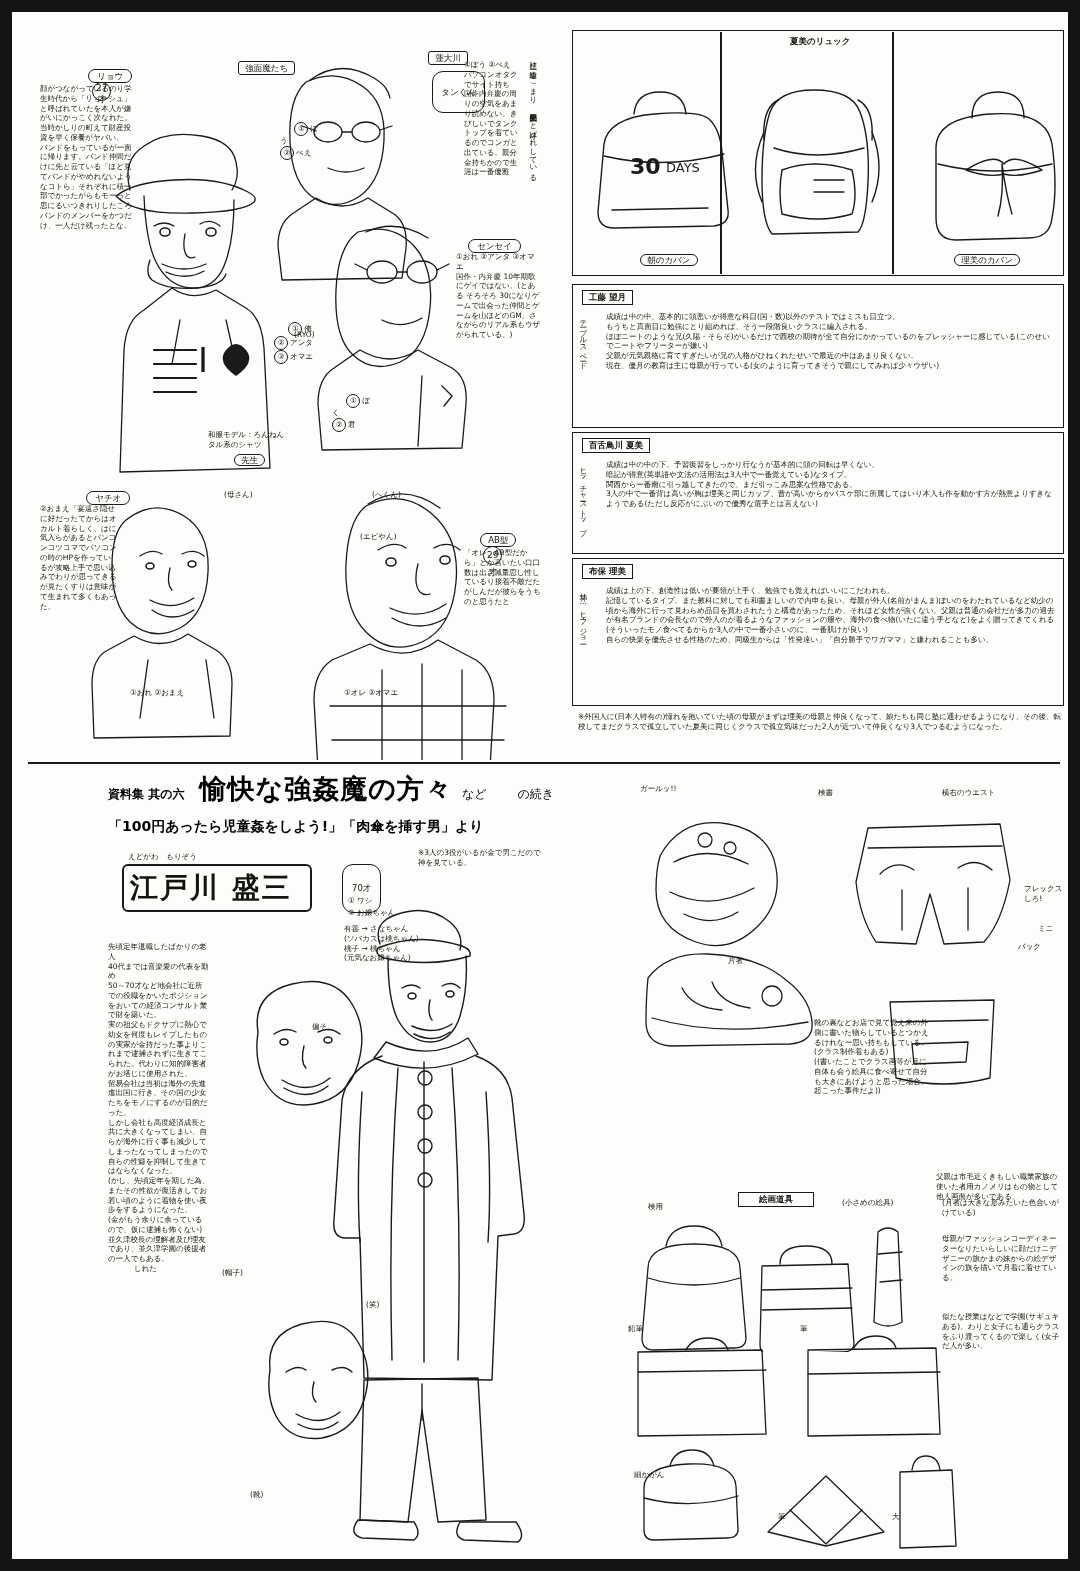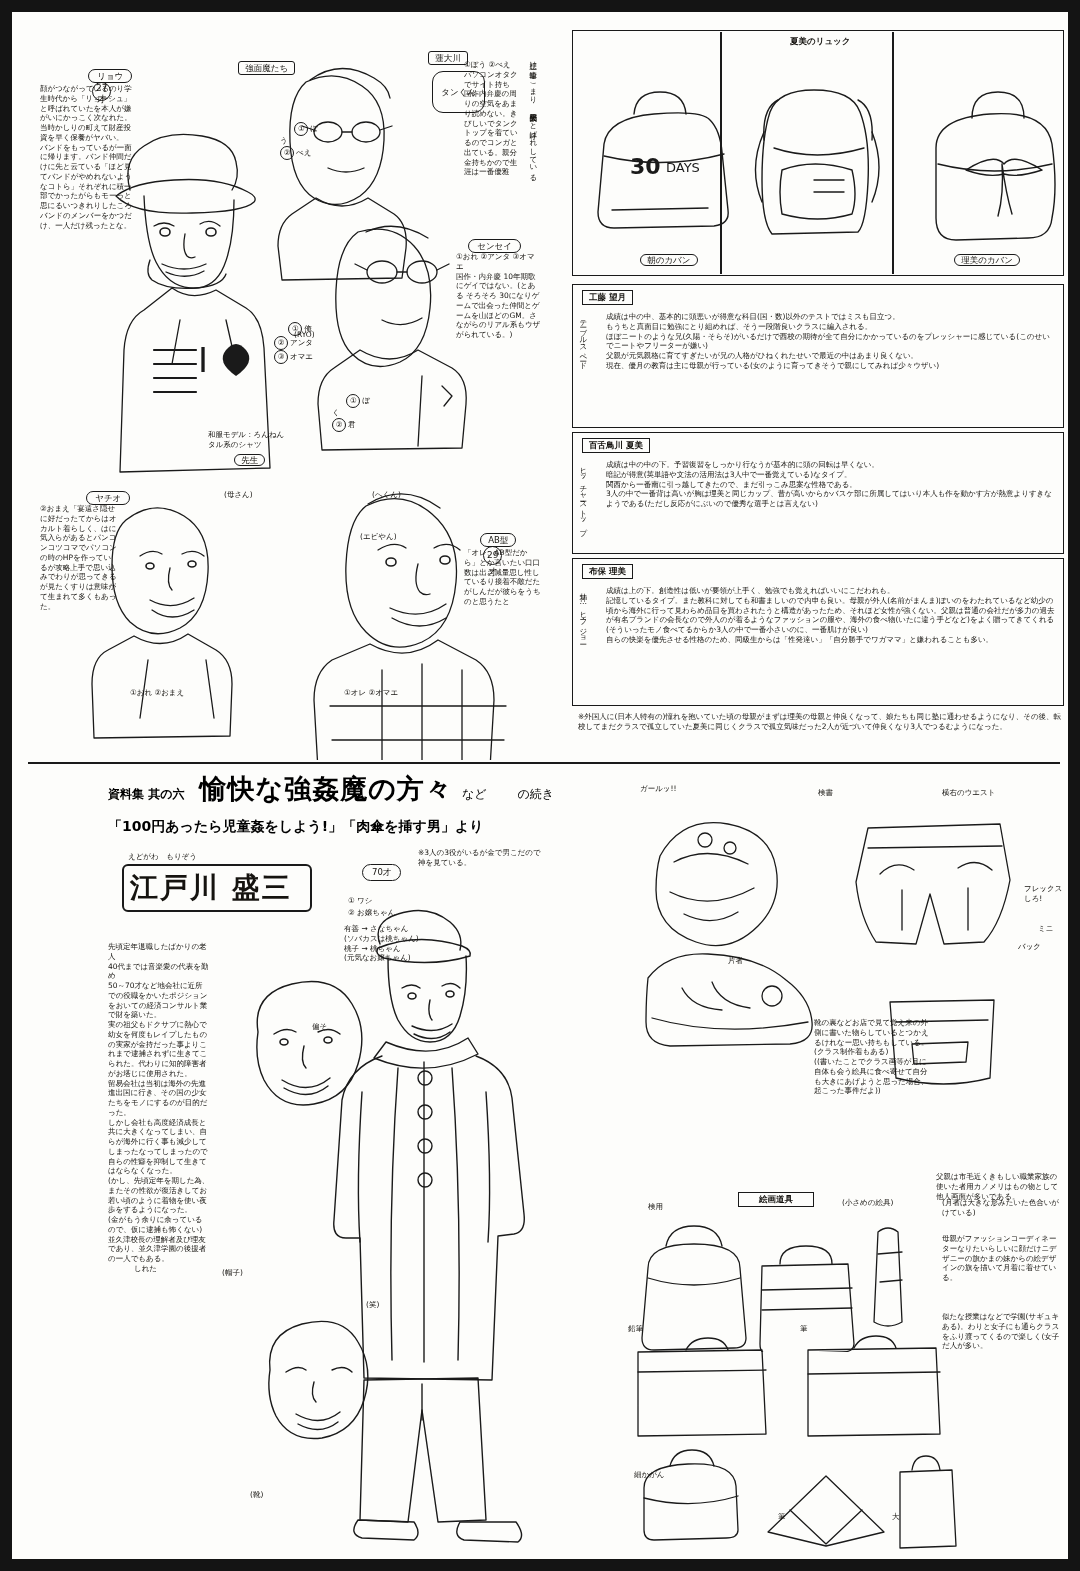--- a/index.html
+++ b/index.html
@@ -239,21 +239,21 @@
       <span class="med" style="font-weight:bold;">資料集 其の六</span>
       <span class="huge" style="margin-left:10px;">愉快な強姦魔の方々</span>
       <span class="med" style="margin-left:4px;">など</span>
       <span class="med" style="margin-left:26px;">の続き</span>
     </div>
     <div class="ttl-sub" style="left:96px;top:806px;">「100円あったら児童姦をしよう!」「肉傘を挿す男」より</div>
 
     <div class="label tiny" style="left:116px;top:840px;">えどがわ　もりぞう</div>
     <div class="name-box" style="left:110px;top:852px;width:190px;height:48px;"></div>
     <div class="label" style="left:118px;top:858px;font-size:28px;font-weight:bold;letter-spacing:2px;">江戸川 盛三</div>
-    <div class="label mini" style="left:350px;top:852px;border:1.4px solid #1a1a1a;border-radius:11px;padding:2px 9px;">70才</div>
+    <div class="label mini" style="left:330px;top:852px;border:1.4px solid #1a1a1a;border-radius:11px;padding:18px 9px;">70才</div>
     <div class="label tiny" style="left:336px;top:884px;">① ワシ</div>
     <div class="label tiny" style="left:336px;top:896px;">② お嬢ちゃん</div>
     <div class="label tiny" style="left:332px;top:912px;width:92px;">有善 → さなちゃん
 (ソバカスは桃ちゃん)
 桃子 → 桃ちゃん
 (元気なお嬢ちゃん)</div>
     <div class="label tiny" style="left:406px;top:836px;width:130px;">※3人の3役がいるが金で男こだので神を見ている。</div>
 
     <div class="label tiny" style="left:96px;top:930px;width:102px;">先頃定年退職したばかりの老人
 40代までは音楽愛の代表を勤め

